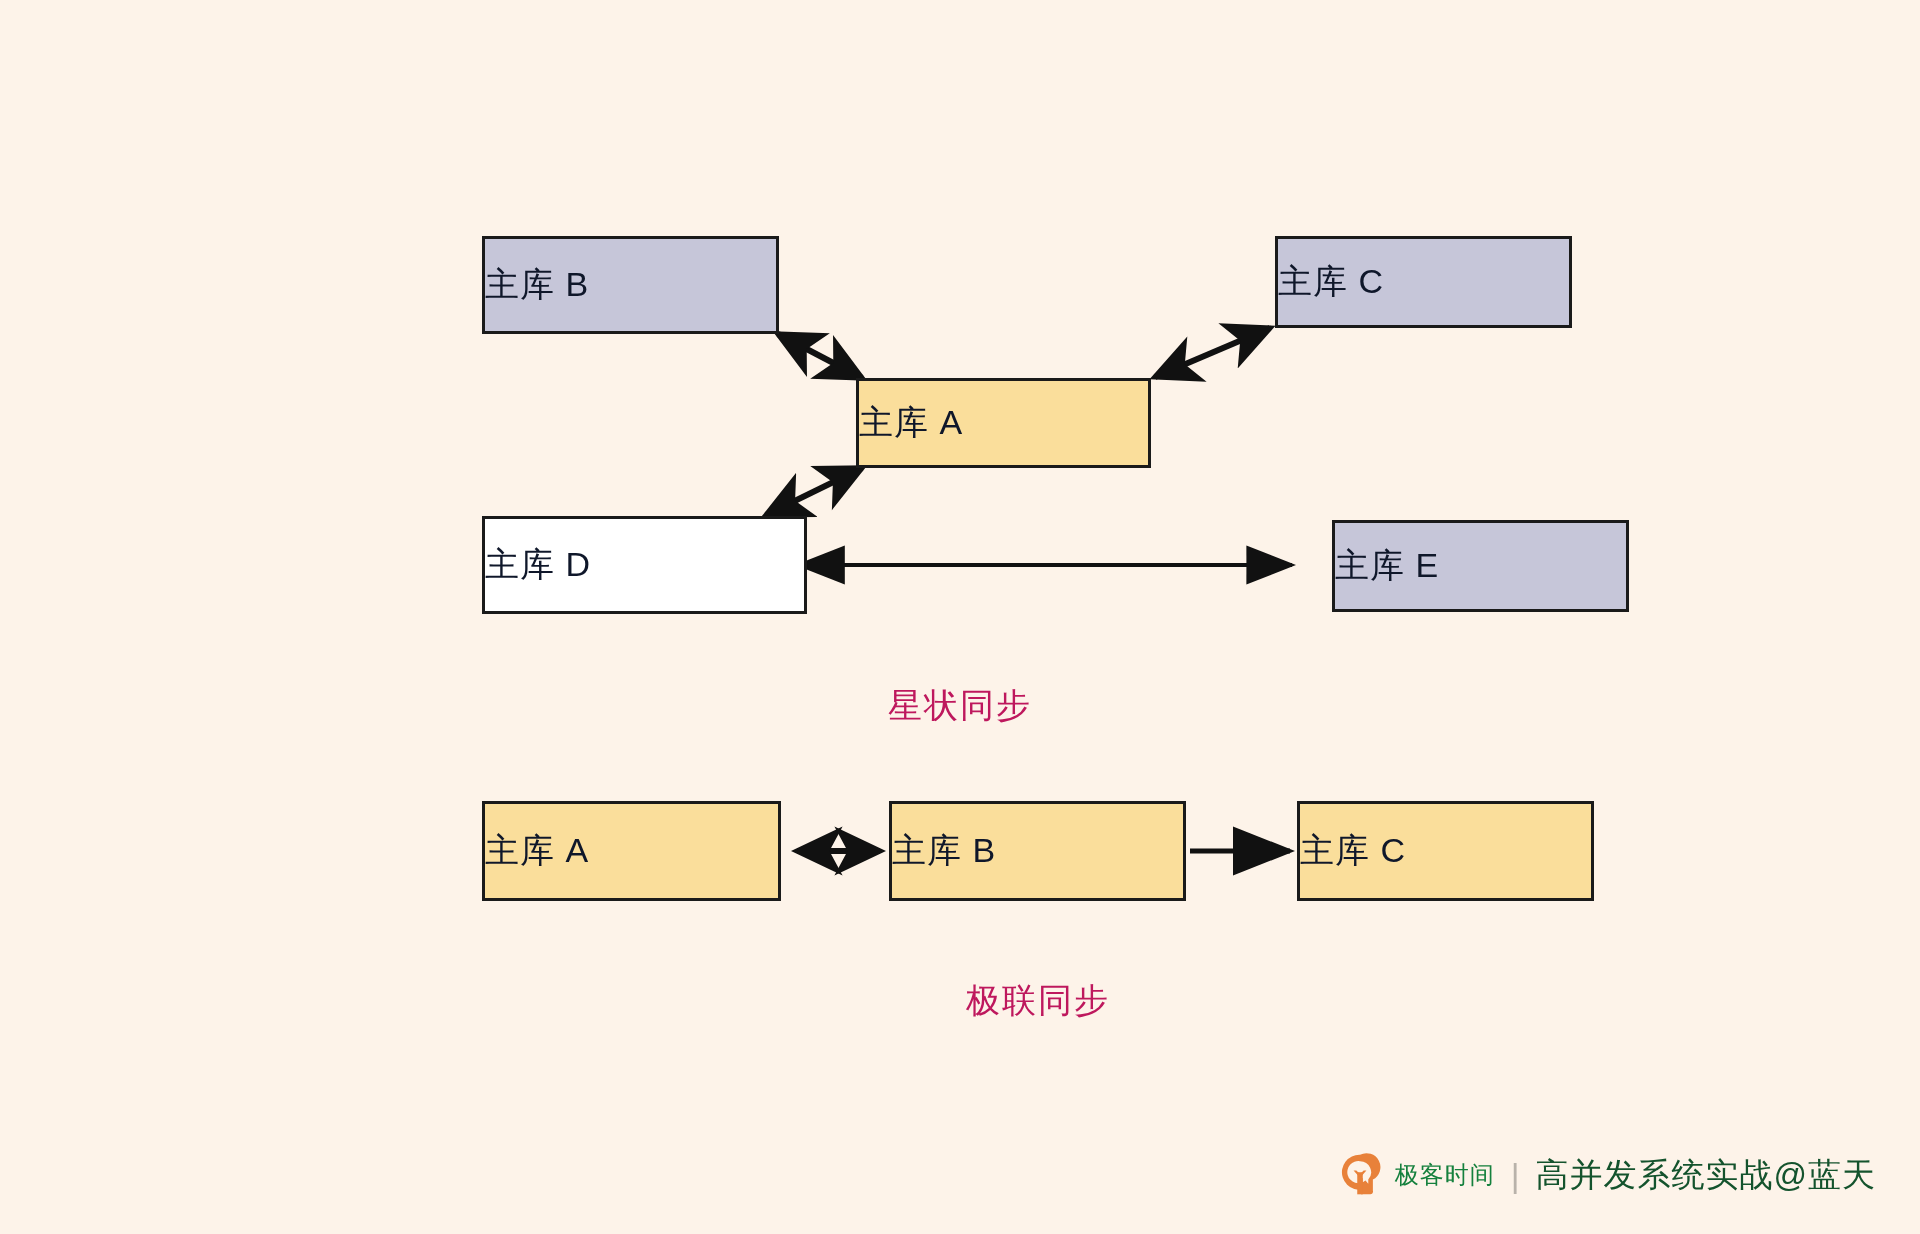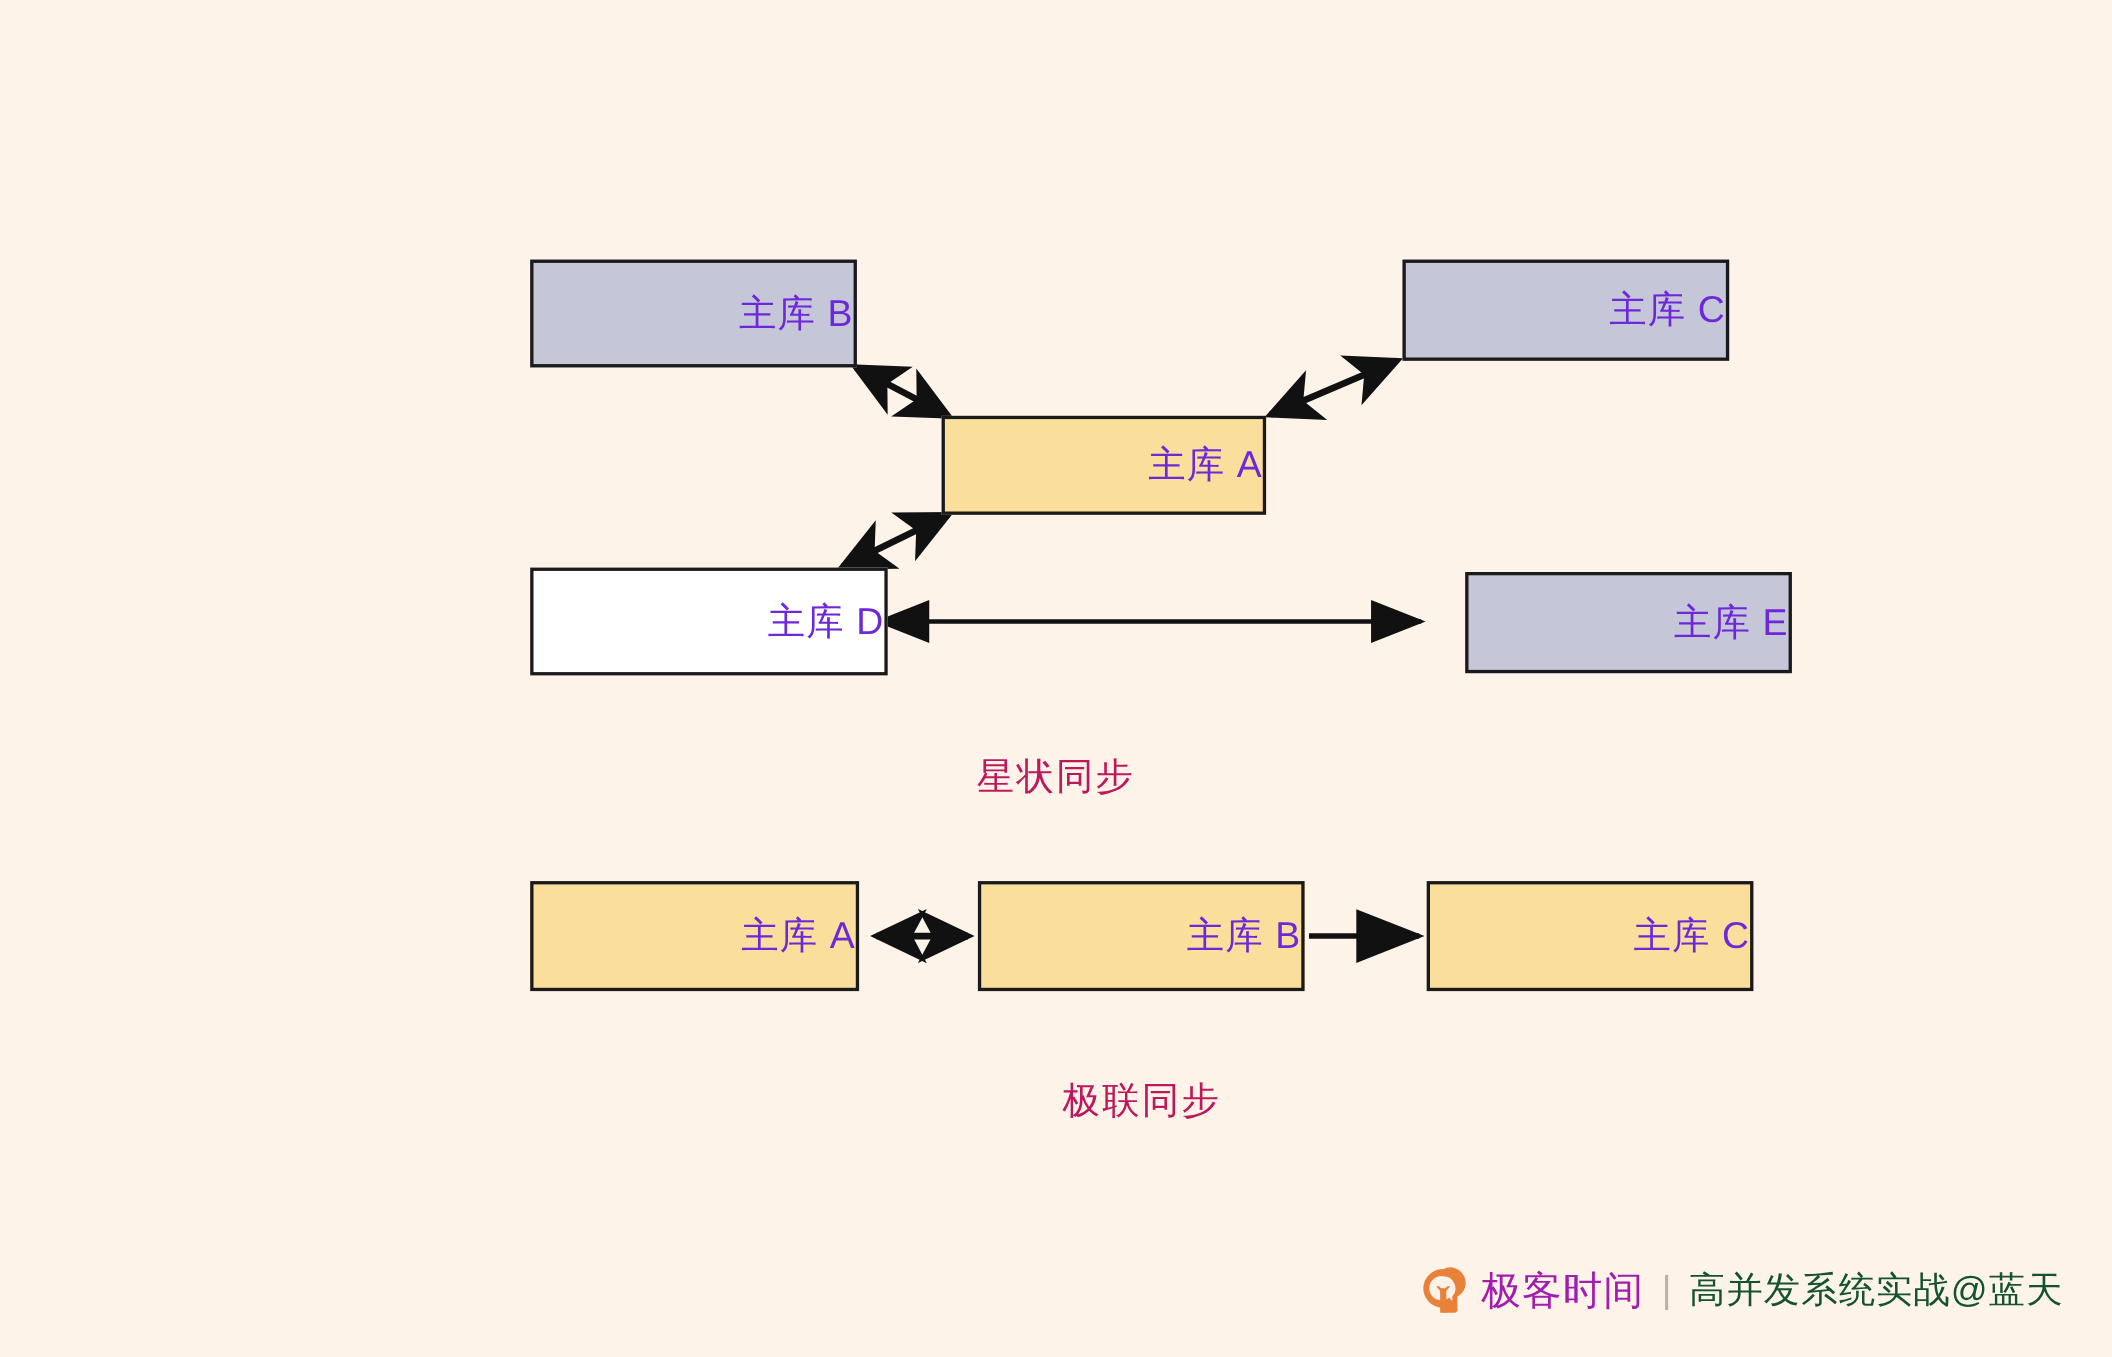--- a/index.html
+++ b/index.html
@@ -19,23 +19,23 @@
     left: 0; top: 0;
     width: 1920px;
     height: 1234px;
   }
   .node {
     position: absolute;
     box-sizing: border-box;
     border: 3px solid #1a1a1a;
     display: flex;
     align-items: center;
-    justify-content: flex-end;
+    justify-content: flex-start;
     font-size: 34px;
-    color: #6d28d9;
+    color: #0f172a;
     letter-spacing: 1px;
     font-family: "Liberation Sans", "DejaVu Sans", sans-serif;
     z-index: 5;
   }
   .caption {
     position: absolute;
     font-size: 34px;
     color: #be185d;
     letter-spacing: 2px;
     text-align: center;
@@ -57,22 +57,22 @@
     align-items: center;
     z-index: 10;
   }
   #wm-logo {
     width: 46px;
     height: 46px;
     margin-right: 12px;
     flex: none;
   }
   .wm-brand {
-    font-size: 36px;
-    color: #a21caf;
+    font-size: 24px;
+    color: #15803d;
     letter-spacing: 1px;
     font-family: Liberation Sans, sans-serif;
   }
   .wm-sep {
     color: #b9b2aa;
     font-size: 34px;
     margin: 0 16px;
     font-weight: 300;
   }
   .wm-sub {

